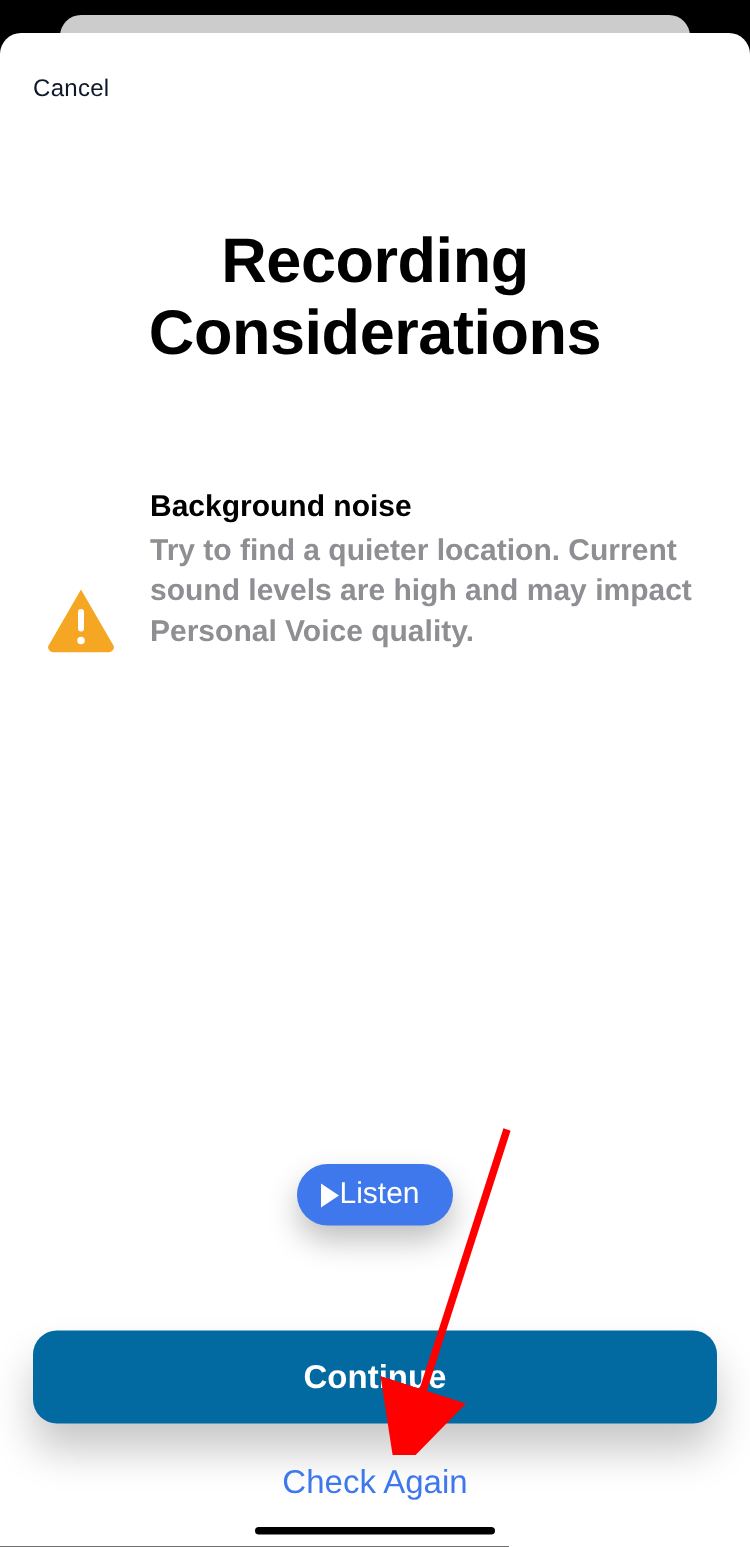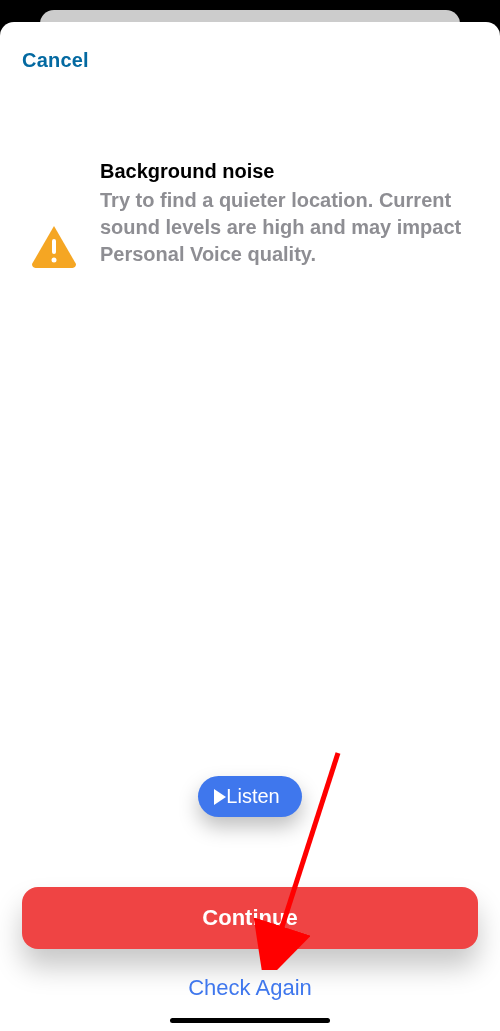--- a/index.html
+++ b/index.html
@@ -33,23 +33,23 @@
       display: flex;
       flex-direction: column;
       padding: 18px 22px 0 22px;
     }
     .nav-row {
       height: 40px;
       display: flex;
       align-items: center;
     }
     .cancel-btn {
-      color: #0369a1;
-      font-size: 20px;
-      font-weight: 700;
+      color: #0f172a;
+      font-size: 16px;
+      font-weight: 400;
       letter-spacing: 0.2px;
       cursor: pointer;
     }
     .title {
       margin-top: 70px;
       text-align: center;
       font-size: 42px;
       font-weight: 700;
       line-height: 1.15;
       letter-spacing: -0.3px;
@@ -104,21 +104,21 @@
       box-shadow: 0 10px 20px rgba(0,0,0,0.25);
       cursor: pointer;
     }
     .play-tri {
       width: 0; height: 0;
       border-left: 12px solid #fff;
       border-top: 8px solid transparent;
       border-bottom: 8px solid transparent;
     }
     .continue-btn {
-      background: #ef4444;
+      background: #0369a1;
       color: #fff;
       font-size: 22px;
       font-weight: 600;
       text-align: center;
       padding: 18px 0;
       border-radius: 16px;
       box-shadow: 0 18px 28px rgba(0,0,0,0.22);
       cursor: pointer;
     }
     .check-again-btn {
@@ -156,20 +156,21 @@
 <body>
 
 <div class="sheet-back"></div>
 
 <div class="sheet">
 
   <div class="nav-row">
     <div class="cancel-btn">Cancel</div>
   </div>
 
+  <div class="title">Recording Considerations</div>
 
   <div class="info-row">
     <div class="warn-icon">
       <svg width="48" height="44" viewBox="0 0 48 44">
         <path d="M24 2 L46 40 A4 4 0 0 1 42.5 44 L5.5 44 A4 4 0 0 1 2 40 Z" fill="#f5a623"></path>
         <rect x="22" y="15" width="4" height="15" rx="2" fill="#fff"></rect>
         <circle cx="24" cy="36" r="2.5" fill="#fff"></circle>
       </svg>
     </div>
     <div class="info-text">

